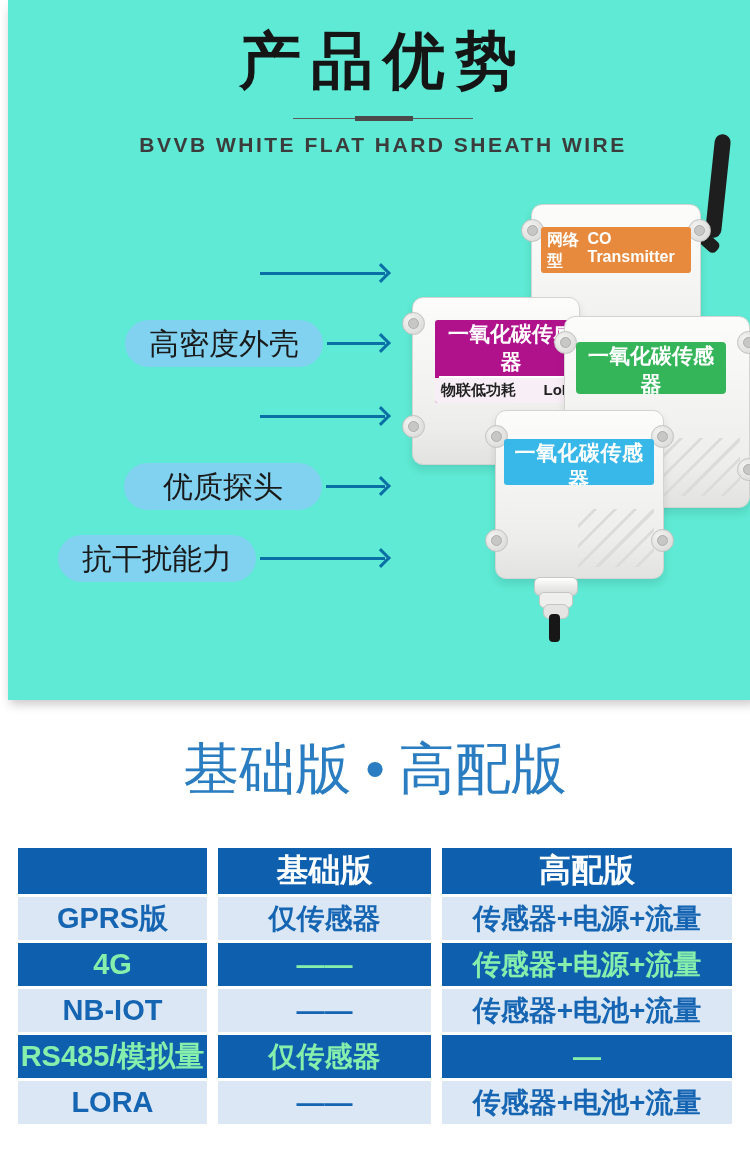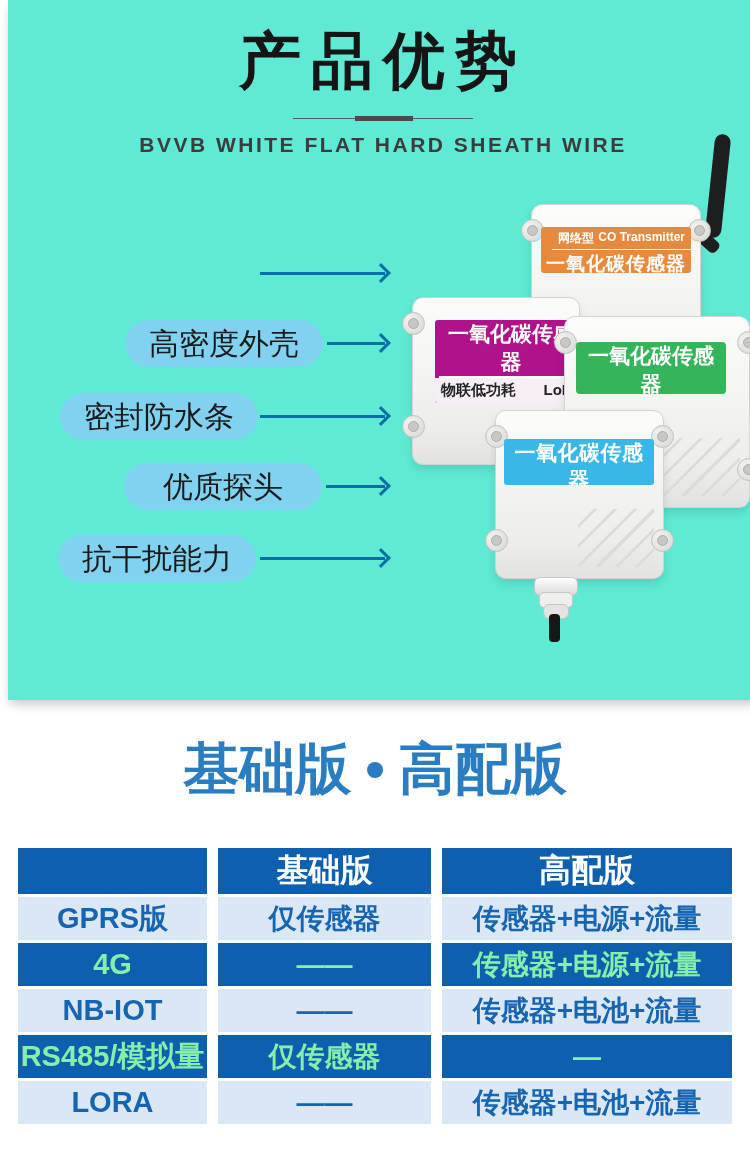--- a/index.html
+++ b/index.html
@@ -57,22 +57,22 @@
   .antenna-bar{position:absolute;left:702px;top:134px;width:16px;height:104px;background:#1e1e1e;
                border-radius:8px;transform:rotate(6deg);}
   .antenna-elbow{position:absolute;left:687px;top:215px;width:13px;height:42px;background:#1e1e1e;
                border-radius:5px;transform:rotate(-48deg);}
   .antenna-nub{position:absolute;left:683px;top:230px;width:11px;height:12px;background:#b5953e;
                border-radius:2px;}
 
   
   .label{position:absolute;border-radius:3px;overflow:hidden;color:#fff;}
   .label-orange{left:9px;top:22px;width:150px;height:46px;background:#e78a3e;}
-  .lo-top{display:flex;justify-content:space-between;font-size:12px;font-weight:700;
-          padding:3px 6px 2px;border-bottom:1px solid rgba(255,255,255,.95);margin-left:11px;}
+  .lo-top{display:flex;justify-content:space-between;font-size:16px;font-weight:700;
+          padding:3px 6px 2px;border-bottom:1px solid rgba(255,255,255,.95);}
   .lo-main{text-align:center;font-size:19px;font-weight:700;line-height:28px;letter-spacing:1px;}
 
   .label-magenta{left:22px;top:22px;width:152px;background:#b0128c;}
   .lm-main{text-align:center;font-size:21px;font-weight:700;line-height:28px;
            border-bottom:2px solid #fff;margin:0 4px;}
   .lm-strip{display:flex;justify-content:space-between;background:#f7eff5;color:#222;
             font-size:15px;font-weight:700;padding:3px 6px;}
 
   .label-green{left:11px;top:25px;width:150px;height:52px;background:#35b559;border-radius:4px;}
   .lg-main{text-align:center;font-size:21px;font-weight:700;line-height:28px;
@@ -87,21 +87,21 @@
              background:linear-gradient(180deg,#ffffff,#d9d9d7);border:1px solid #c6c6c4;}
   .gland-mid{position:absolute;left:531px;top:592px;width:32px;height:14px;border-radius:5px;
              background:#efefed;border:1px solid #c6c6c4;}
   .gland-bot{position:absolute;left:535px;top:604px;width:24px;height:13px;border-radius:6px;
              background:#e4e4e2;border:1px solid #c6c6c4;}
   .cable{position:absolute;left:541px;top:614px;width:11px;height:28px;background:#171717;
          border-radius:4px;}
 
   
   .bottom{position:absolute;left:0;top:700px;width:750px;}
-  .sec-title{margin:36px 0 4px;text-align:center;font-size:56px;line-height:66px;font-weight:700;
+  .sec-title{margin:36px 0 4px;text-align:center;font-size:56px;line-height:66px;font-weight:400;
              color:#2a7dc0;}
   .sec-title .dot{margin:0 14px;}
   .ctable{margin:46px auto 0;width:714px;display:grid;
           grid-template-columns:189px 213px 290px;
           grid-template-rows:46px repeat(5,43px);
           column-gap:11px;row-gap:3px;}
   .cell{display:flex;align-items:center;justify-content:center;font-weight:700;}
   .cell.th{background:#0e60ae;color:#ffffff;font-size:32px;}
   .cell.dark{background:#0e60ae;color:#86efac;font-size:28px;}
   .cell.light{background:#dbe7f4;color:#1565b3;font-size:28px;}
@@ -184,21 +184,20 @@
 
     <div class="arrow a1">
       <span class="shaft"></span>
       <span class="head"></span>
     </div>
     <div class="pill f2">高密度外壳</div>
     <div class="arrow a2">
       <span class="shaft"></span>
       <span class="head"></span>
     </div>
-    <div class="pill f3">密封防水条</div>
     <div class="arrow a3">
       <span class="shaft"></span>
       <span class="head"></span>
     </div>
     <div class="pill f4">优质探头</div>
     <div class="arrow a4">
       <span class="shaft"></span>
       <span class="head"></span>
     </div>
     <div class="pill f5">抗干扰能力</div>

